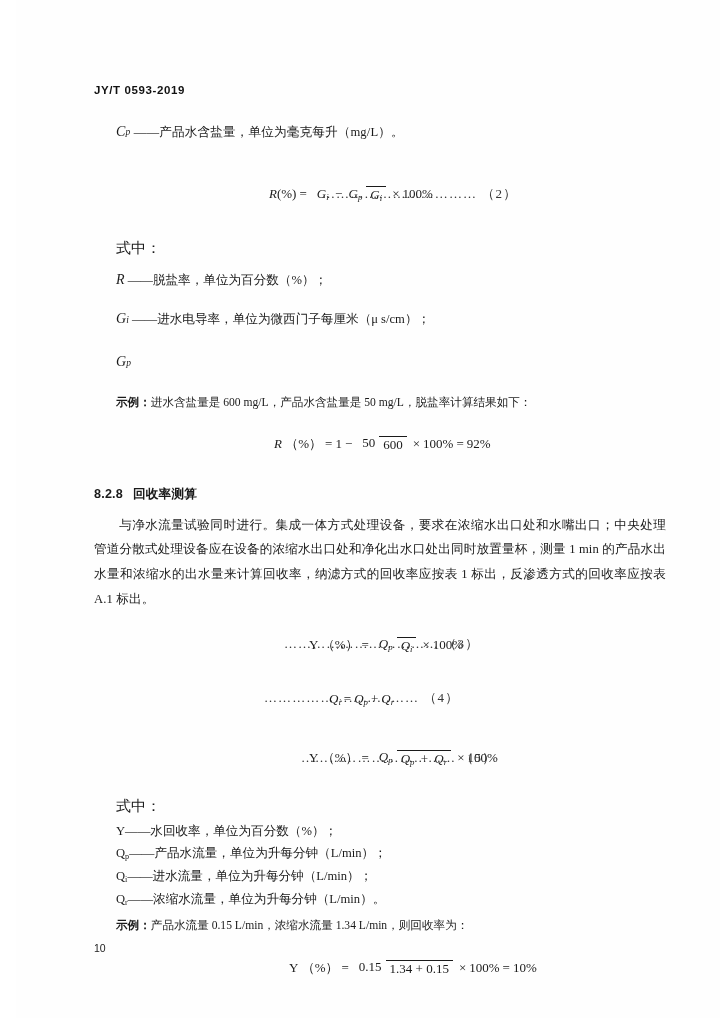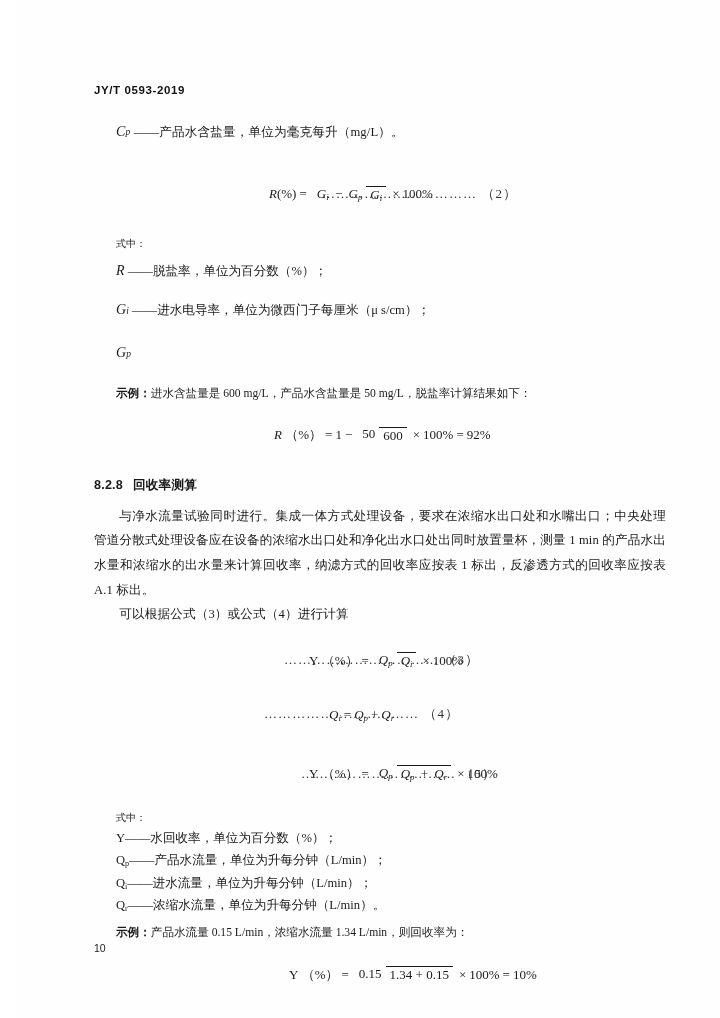--- a/index.html
+++ b/index.html
@@ -50,21 +50,21 @@
   }
   .para.indent { text-indent: 2em; }
   .sec-head {
     font-family: "Liberation Sans", "DejaVu Sans", sans-serif;
     font-size: 12.6px;
     font-weight: 700;
     margin: 0;
     letter-spacing: 0.2px;
   }
   .sec-head .num { margin-right: 10px; font-weight: 700; }
-  .where { font-size: 10px; line-height: 1.8; margin: 0; }
+  .where { font-size: 15px; line-height: 1.8; margin: 0; }
   .deflist { margin: 0; padding: 0; }
   .defrow {
     font-size: 12.6px;
     line-height: 1.78;
     white-space: nowrap;
   }
   .example {
     font-size: 11.6px;
     line-height: 1.8;
     margin: 0;
@@ -218,21 +218,20 @@
 
     <div class="sp22"></div>
 
     <div class="sec-head">
       <span class="num">8.2.8</span><span>回收率测算</span>
     </div>
 
     <div class="sp10"></div>
 
     <div class="para indent">与净水流量试验同时进行。集成一体方式处理设备，要求在浓缩水出口处和水嘴出口；中央处理管道分散式处理设备应在设备的浓缩水出口处和净化出水口处出同时放置量杯，测量 1 min 的产品水出水量和浓缩水的出水量来计算回收率，纳滤方式的回收率应按表 1 标出，反渗透方式的回收率应按表 A.1 标出。</div>
-    <div class="para indent">可以根据公式（3）或公式（4）进行计算</div>
 
     <div class="sp12"></div>
 
     <div class="mathline" style="padding-left:215px; height:44px;">
       <span class="eq">
         <span class="up">Y</span>
           <span class="up">&nbsp;（%）</span>
           <span class="op">=</span>
         <span class="frac">
           <span class="num-part">Q<sub>p</sub></span>

